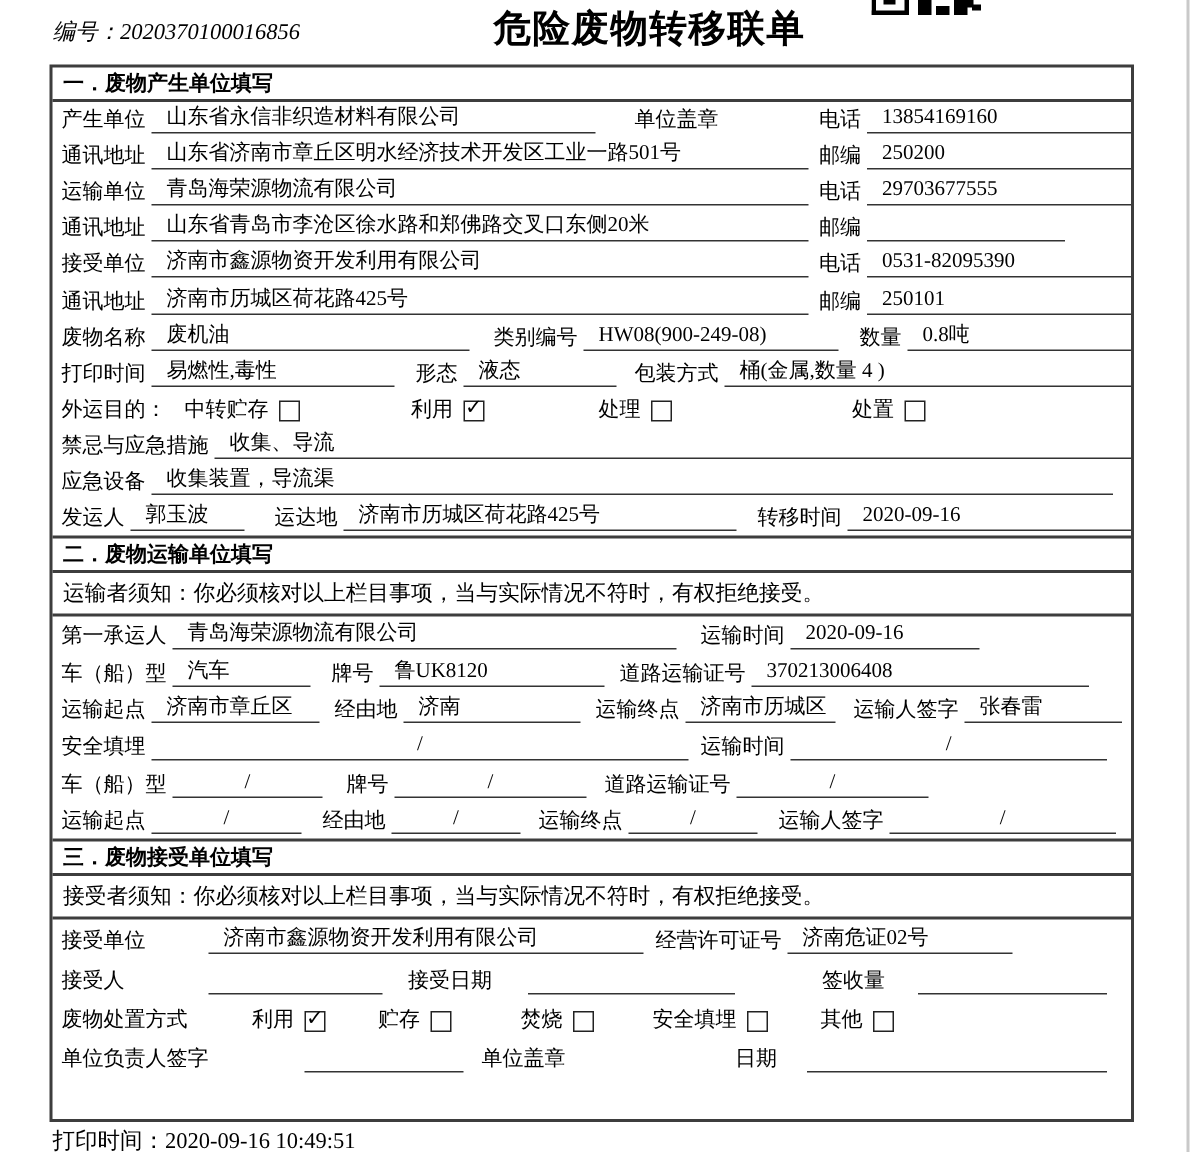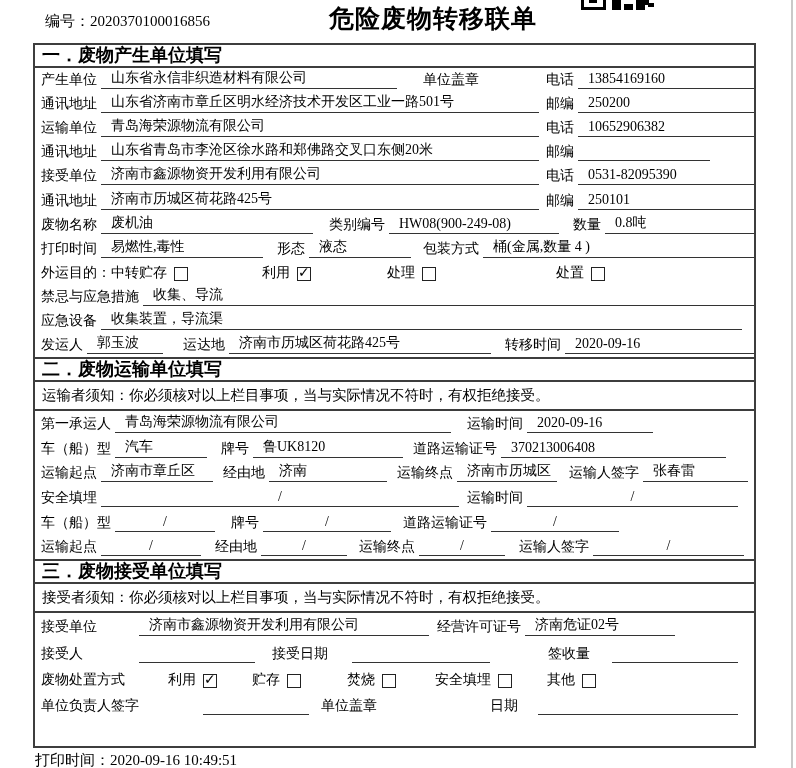--- a/index.html
+++ b/index.html
@@ -1,29 +1,29 @@
 <!DOCTYPE html>
 <html><head>
 <meta charset="utf-8">
 <style>
   html,body{margin:0;padding:0;background:#fff;}
   .page{position:relative;width:796px;height:768px;background:#fff;overflow:hidden;
         font-family:"Liberation Serif","DejaVu Serif",serif;color:#000;}
-  .doc-no{position:absolute;left:45px;top:12px;font-size:15px;white-space:nowrap;}
+  .doc-no{position:absolute;left:35px;top:12px;font-size:15px;white-space:nowrap;font-style:italic;}
   .title{position:absolute;left:70px;right:0;top:2px;text-align:center;
          font-size:25px;font-weight:bold;font-family:"Liberation Sans","DejaVu Sans",sans-serif;
          letter-spacing:1px;}
   .qr{position:absolute;left:581px;top:0;}
   .edge{position:absolute;right:3px;top:0;width:2px;height:768px;background:#c9c9c9;}
 
   .formbox{position:absolute;left:33px;top:43px;width:723px;height:705px;
            border:2px solid #3d3d3d;box-sizing:border-box;background:#fff;}
   .sechead{height:21px;line-height:21px;border-bottom:2px solid #3d3d3d;
            font-family:"Liberation Sans","DejaVu Sans",sans-serif;
-           font-weight:bold;font-size:18px;padding-left:7px;}
+           font-weight:bold;font-size:14px;padding-left:7px;}
   .sechead.mid{border-top:2px solid #3d3d3d;}
   .notice{height:27px;border-bottom:2px solid #3d3d3d;font-size:14.5px;
           display:flex;align-items:center;padding-left:7px;}
   .row{display:flex;align-items:flex-end;padding:0 0 3px 6px;box-sizing:border-box;}
   .r1{height:24.1px;} .r2{height:24.7px;} .r3{height:26.2px;}
   .lb{white-space:nowrap;font-size:14px;flex-shrink:0;}
   .fd{border-bottom:1px solid #333;font-size:14px;white-space:nowrap;overflow:hidden;
       padding:15px 0 1px 10px;margin-left:4px;box-sizing:border-box;flex-shrink:0;}
   .fd.ctr{text-align:center;padding-left:0;}
   .fill{flex:1 1 auto;}
@@ -74,21 +74,21 @@
       <span class="lb">通讯地址</span>
       <span class="fd" style="width:438px">山东省济南市章丘区明水经济技术开发区工业一路501号</span>
       <span class="lb ml-auto">邮编</span>
       <span class="fd" style="width:176px">250200</span>
     </div>
 
     <div class="row r1">
       <span class="lb">运输单位</span>
       <span class="fd" style="width:438px">青岛海荣源物流有限公司</span>
       <span class="lb ml-auto">电话</span>
-      <span class="fd" style="width:176px">10652906382</span>
+      <span class="fd" style="width:176px">29703677555</span>
     </div>
 
     <div class="row r1">
       <span class="lb">通讯地址</span>
       <span class="fd" style="width:438px">山东省青岛市李沧区徐水路和郑佛路交叉口东侧20米</span>
       <span class="lb ml-auto">邮编</span>
       <span class="fd" style="width:132px;margin-right:44px"></span>
     </div>
 
     <div class="row r1">
@@ -118,21 +118,21 @@
       <span class="lb">打印时间</span>
       <span class="fd" style="width:162px">易燃性,毒性</span>
       <span class="lb" style="margin-left:14px">形态</span>
       <span class="fd" style="width:102px">液态</span>
       <span class="lb" style="margin-left:12px">包装方式</span>
       <span class="fd fill">桶(金属,数量 4 )</span>
     </div>
 
     <div class="row r1">
       <span class="lb">外运目的：</span>
-      <span class="opt" style="">
+      <span class="opt" style="margin-left:12px">
         <span class="lb">中转贮存</span>
         <span class="cb"></span>
       </span>
       <span class="opt" style="margin-left:74px">
         <span class="lb">利用</span>
         <span class="cb">
             <span class="tick">✓</span>
           </span>
       </span>
       <span class="opt" style="margin-left:76px">

